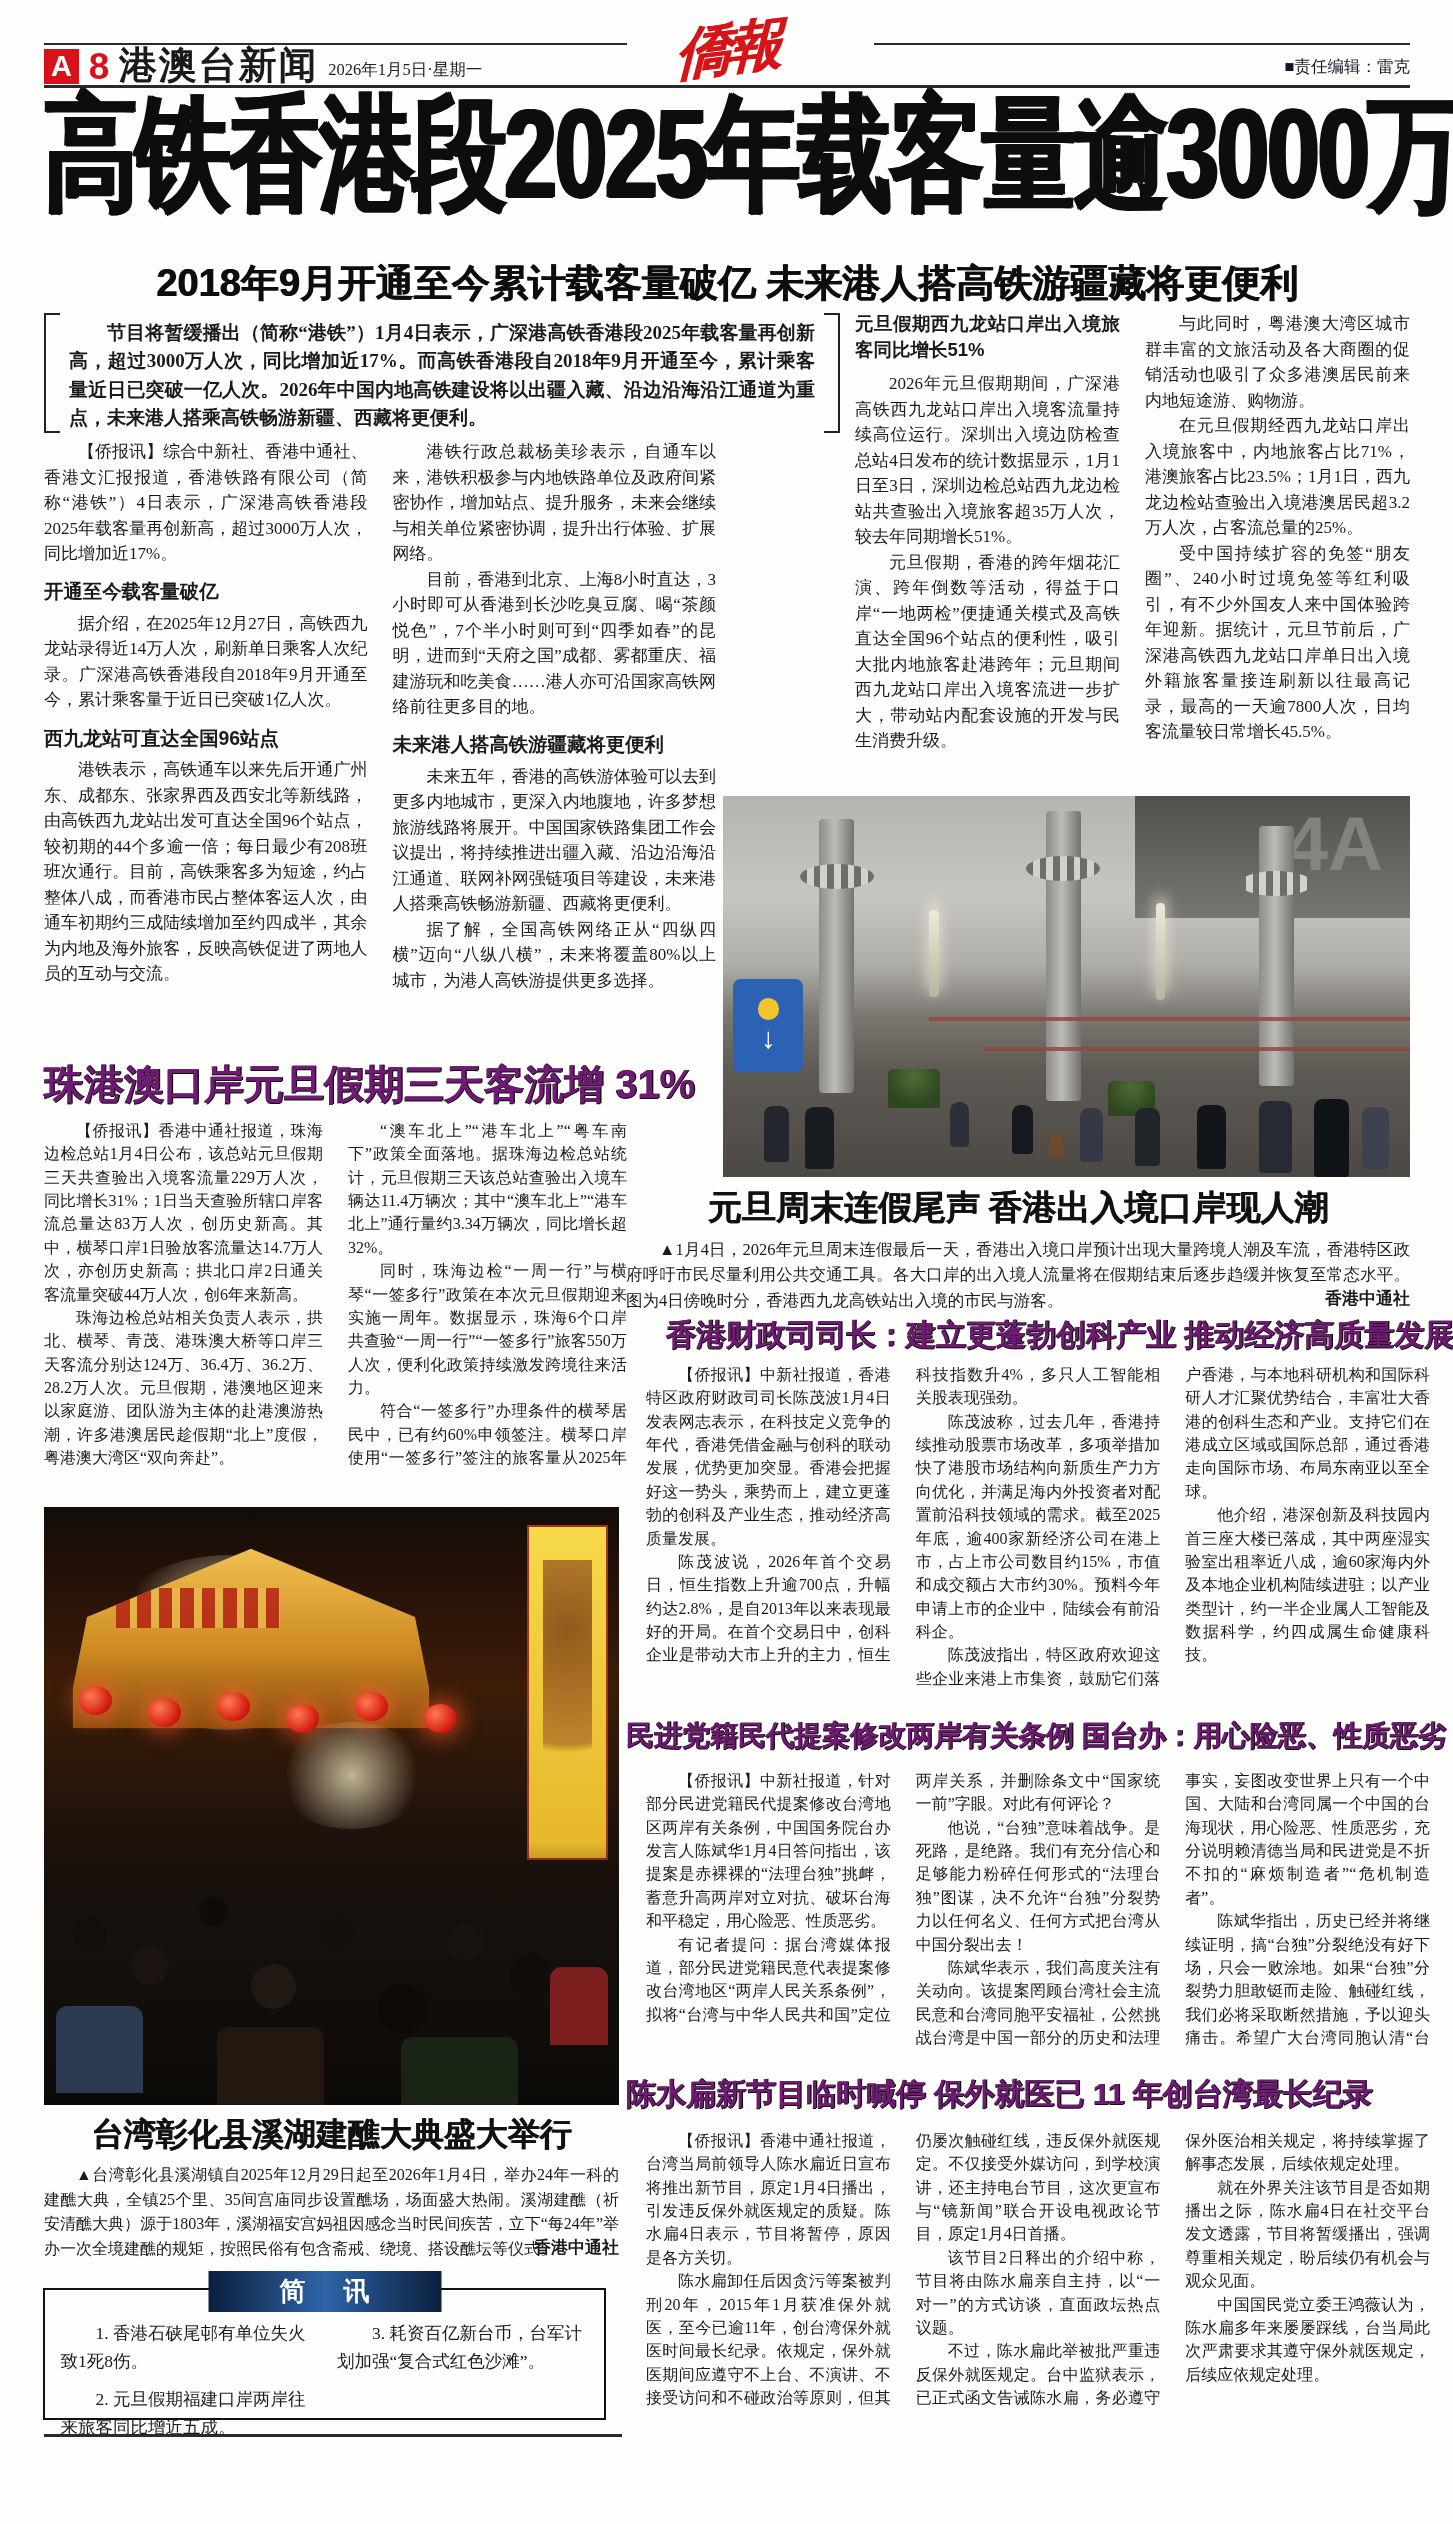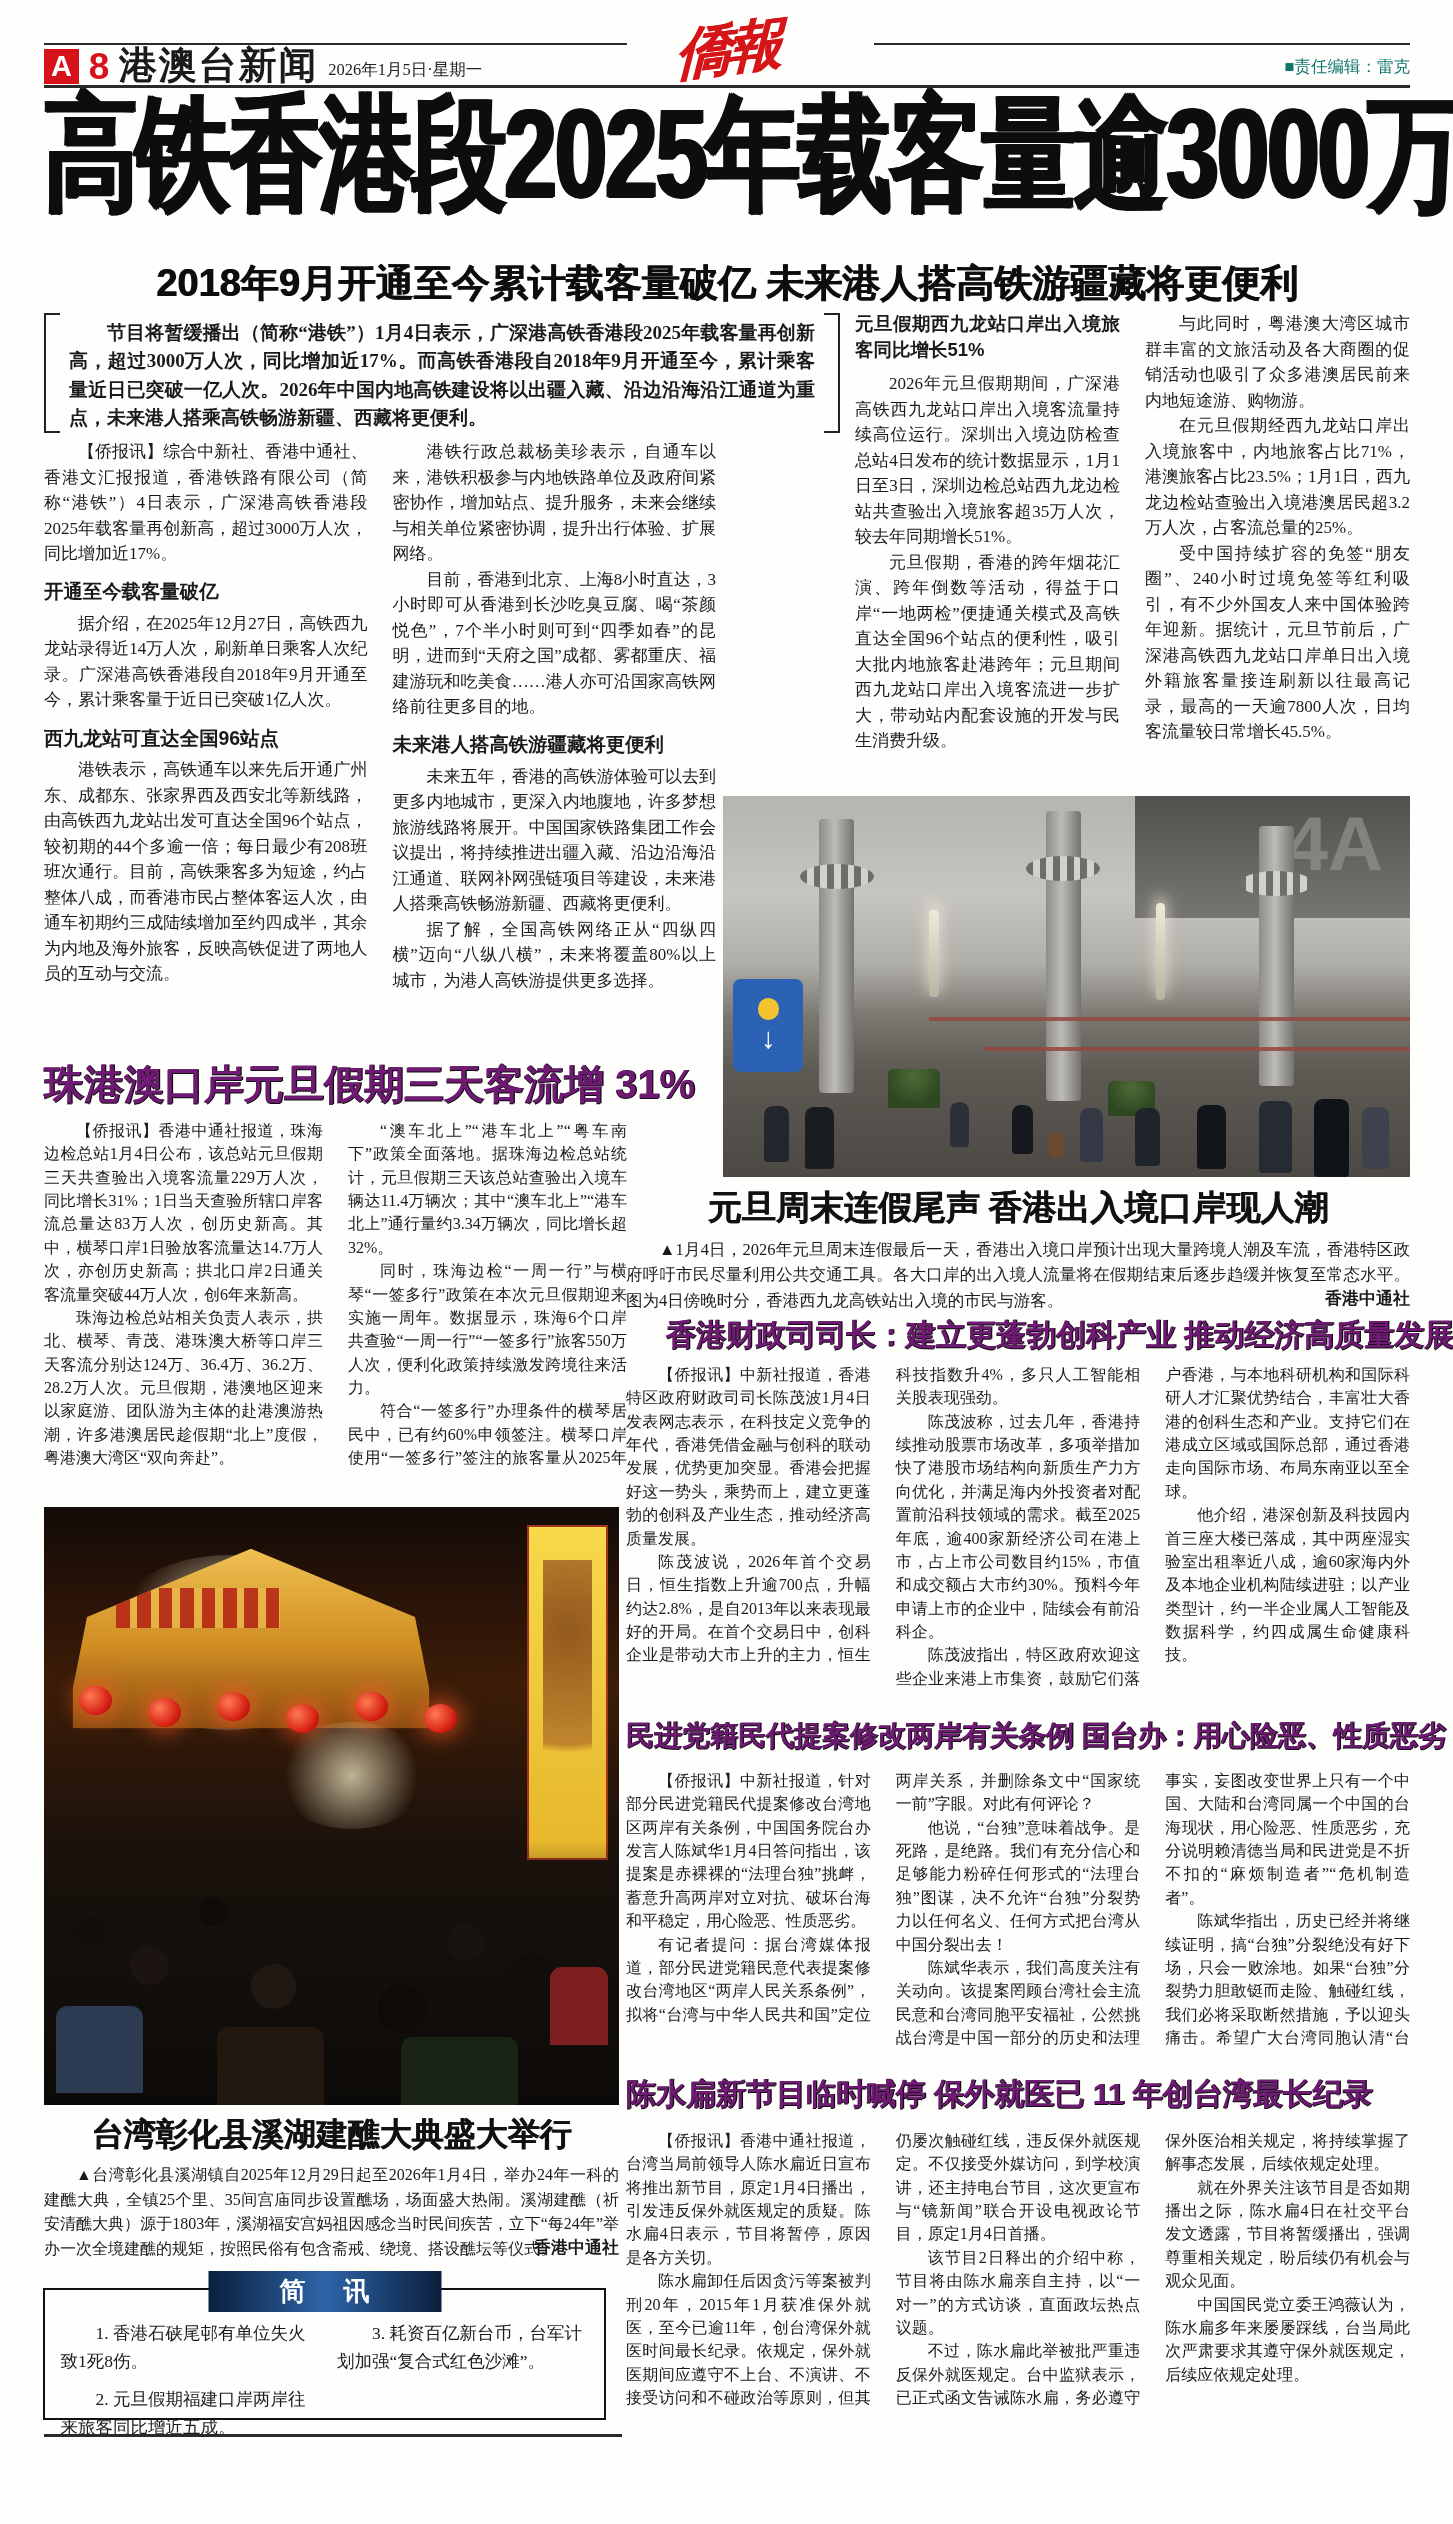--- a/index.html
+++ b/index.html
@@ -10,41 +10,41 @@
   .rule{background:#2a2a2a;}
   .masthead{color:#d61518;font-family:"DejaVu Serif",serif;font-style:italic;font-weight:bold;
             font-size:56px;transform:translateX(-50%) rotate(-7deg) skewX(-8deg);letter-spacing:-3.9px;
             text-shadow:1px 0 0 #d61518;}
   .hdr-row{display:flex;align-items:flex-end;gap:9.7px;}
   .abox{width:35px;height:35px;background:#d8121a;color:#fff;font-family:"Liberation Sans",sans-serif;
         font-weight:bold;font-size:29px;display:flex;align-items:center;justify-content:center;}
   .pnum{color:#d8121a;font-family:"Liberation Sans",sans-serif;font-size:37px;font-weight:bold;line-height:35px;}
   .section-name{font-family:Liberation Mono, monospace;font-weight:bold;font-size:38px;line-height:33px;letter-spacing:1.9px;}
   .hdr-date{font-size:16.5px;color:#222;padding-bottom:2.9px;}
-  .editor{font-family:"Liberation Sans",sans-serif;font-size:16.5px;color:#0f766e;}
+  .editor{font-family:"Liberation Sans",sans-serif;font-size:16.5px;color:#0f172a;}
   
   .main-headline{text-align:center;white-space:nowrap;}
   .main-headline span{display:block;font-family:"Liberation Sans",sans-serif;font-weight:bold;font-size:94px;
         line-height:117px;letter-spacing:-1.9px;color:#0d0d0d;transform:scaleY(1.34);transform-origin:50% 55%;
         text-shadow:1.9px 0 0 #0d0d0d,-1.9px 0 0 #0d0d0d,0 1px 0 #0d0d0d;}
   .sub-headline{text-align:center;font-family:"Liberation Sans",sans-serif;font-weight:bold;font-size:38px;
         color:#0d0d0d;text-shadow:1px 0 0 #0d0d0d;white-space:nowrap;}
   .art-headline{font-family:"Liberation Sans",sans-serif;font-weight:bold;color:#701a75;
         white-space:nowrap;text-shadow:1.2px 0 0 #0d0d0d,0 0.8px 0 #0d0d0d;}
   .cap-title{text-align:center;font-family:"Liberation Serif",serif;font-weight:bold;color:#111;
         text-shadow:0.8px 0 0 #111;white-space:nowrap;}
   
   .lead-box{border:0;padding:9.7px 25px;font-size:19px;line-height:1.5;font-weight:bold;text-align:justify;}
   .lead-box .para-lead{text-indent:2em;margin:0;}
   .bracket{position:absolute;top:3.9px;bottom:3.9px;width:13.6px;}
   .bracket.l{left:0;border-left:2.9px solid #222;border-top:2.9px solid #222;border-bottom:2.9px solid #222;}
   .bracket.r{right:0;border-right:2.9px solid #222;border-top:2.9px solid #222;border-bottom:2.9px solid #222;}
   .body-cols{column-gap:25px;overflow:hidden;text-align:justify;}
   .cols2{column-count:2;}
-  .cols3{column-count:3;}
+  .cols3{column-count:3;margin-left:20px;}
   .body-cols p.para{font-size:17px;line-height:1.5;text-indent:2em;margin:0;}
   .body-cols h4.subhead{font-family:"Liberation Sans",sans-serif;font-size:19.4px;font-weight:bold;
         margin:11.7px 0 5.8px;break-after:avoid;}
   .body-cols p.bold-para{font-family:"Liberation Sans",sans-serif;font-weight:bold;font-size:18.5px;
         line-height:1.42;margin:0 0 7.8px;text-indent:0;}
   .small .para{font-size:16px !important;line-height:1.46 !important;}
   .caption-text{font-size:16.5px;line-height:1.55;text-align:justify;margin:5.8px 0 0;}
   .credit{font-family:"Liberation Sans",sans-serif;font-weight:bold;font-size:17px;text-align:right;margin-top:-26px;}
   
   .briefs{border:2.9px solid #111;padding:29px 15.5px 7.8px;box-sizing:border-box;}

